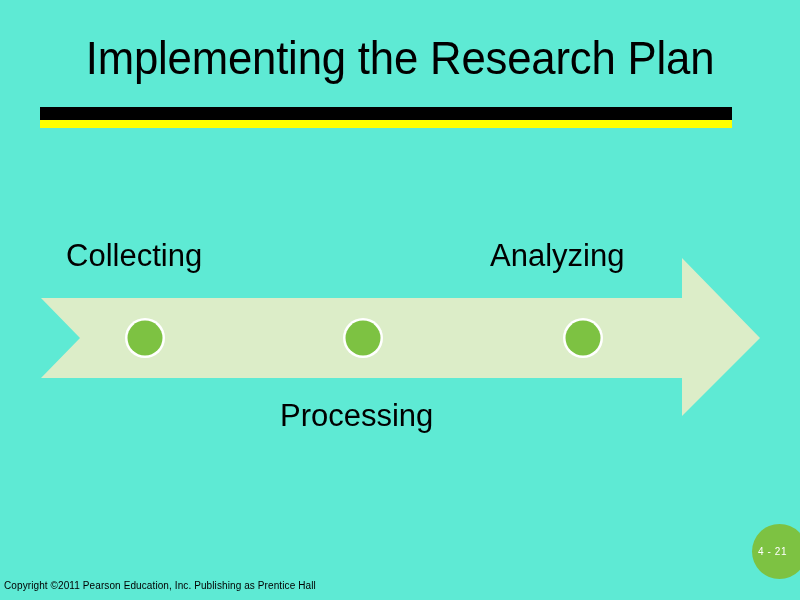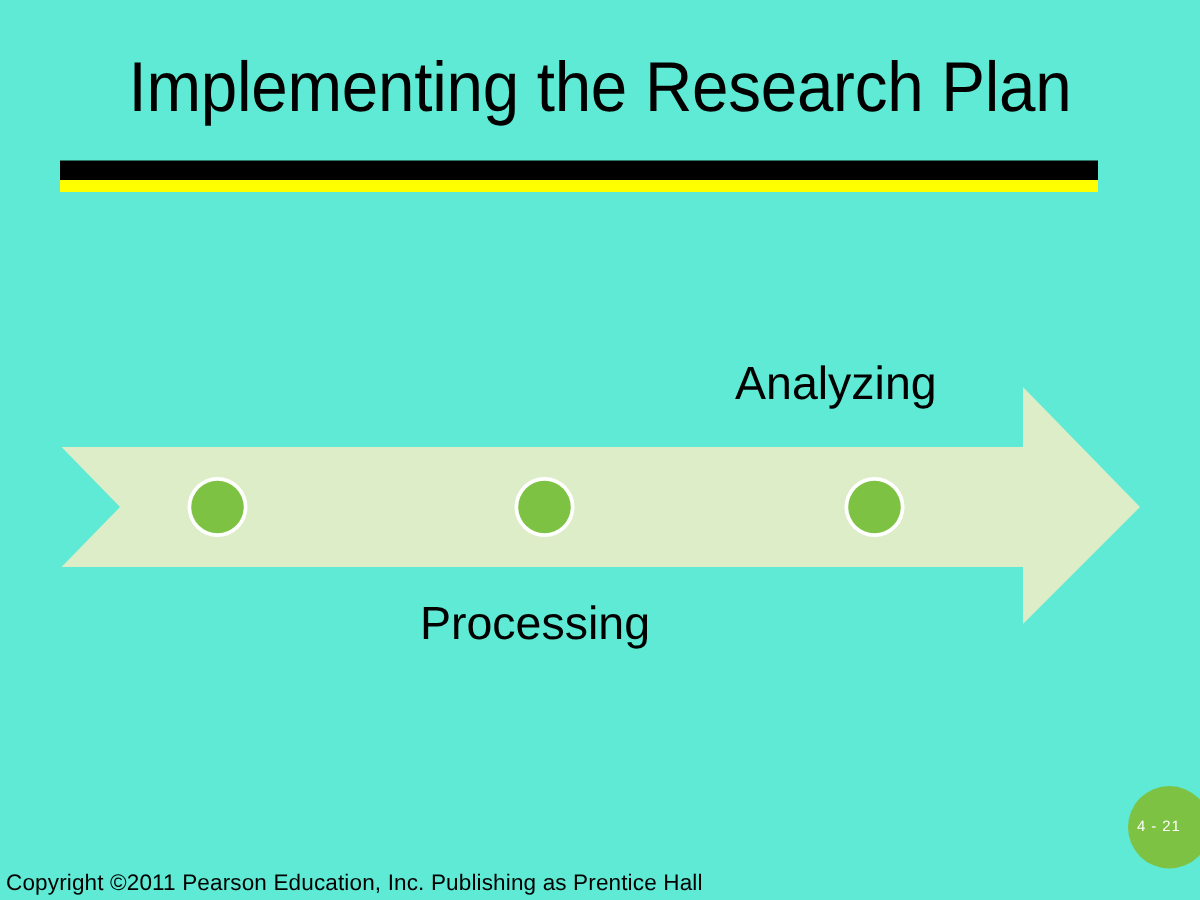--- a/index.html
+++ b/index.html
@@ -101,21 +101,21 @@
     padding-left: 6px;
     box-sizing: border-box;
   }
 
   
   #footer-copyright {
     position: absolute;
     left: 4px;
     top: 580px;
     font-family: "Liberation Sans", sans-serif;
-    font-size: 15px;
+    font-size: 10px;
     font-weight: 400;
     color: #000000;
     white-space: nowrap;
     letter-spacing: 0.1px;
   }
 </style>
 </head>
 <body>
 
 <div id="slide">
@@ -134,20 +134,21 @@
       <circle cx="145" cy="88" r="17.5" fill="#7DC242"></circle>
 
       <circle cx="363" cy="88" r="20" fill="#FFFFFF"></circle>
       <circle cx="363" cy="88" r="17.5" fill="#7DC242"></circle>
 
       <circle cx="583" cy="88" r="20" fill="#FFFFFF"></circle>
       <circle cx="583" cy="88" r="17.5" fill="#7DC242"></circle>
     </svg>
   </div>
 
+  <div class="stage-label" id="label-collecting">Collecting</div>
 
   <div class="stage-label" id="label-analyzing">Analyzing</div>
 
   <div class="stage-label" id="label-processing">Processing</div>
 
   <div id="page-badge">4 - 21</div>
 
   <div id="footer-copyright">Copyright ©2011 Pearson Education, Inc. Publishing as Prentice Hall</div>
 
 </div>

